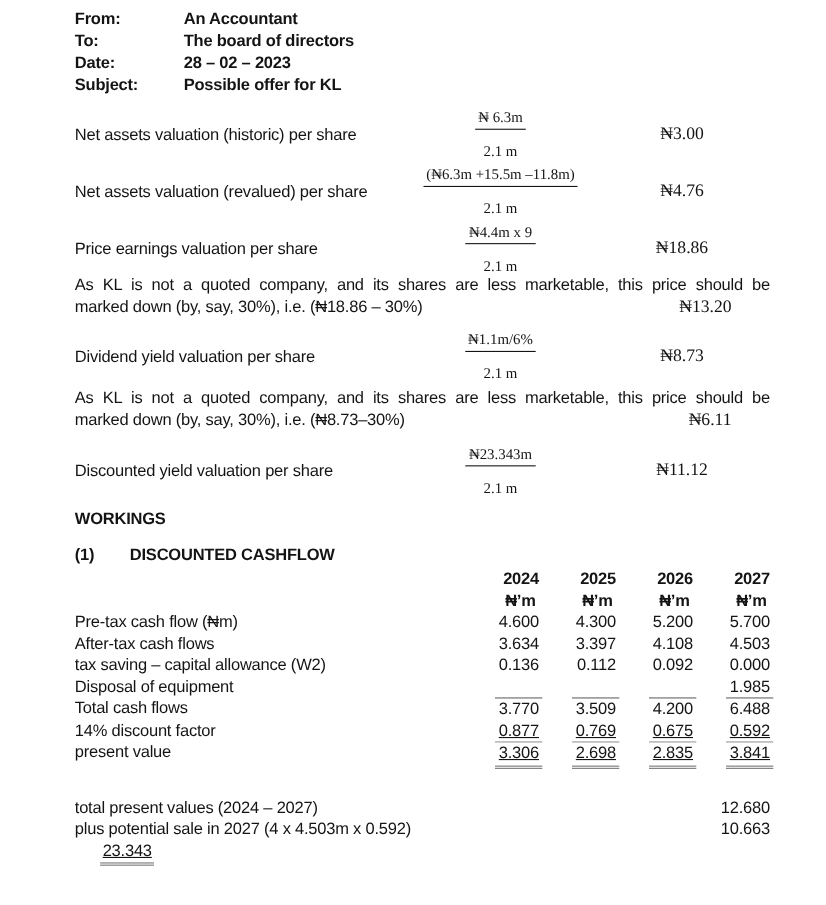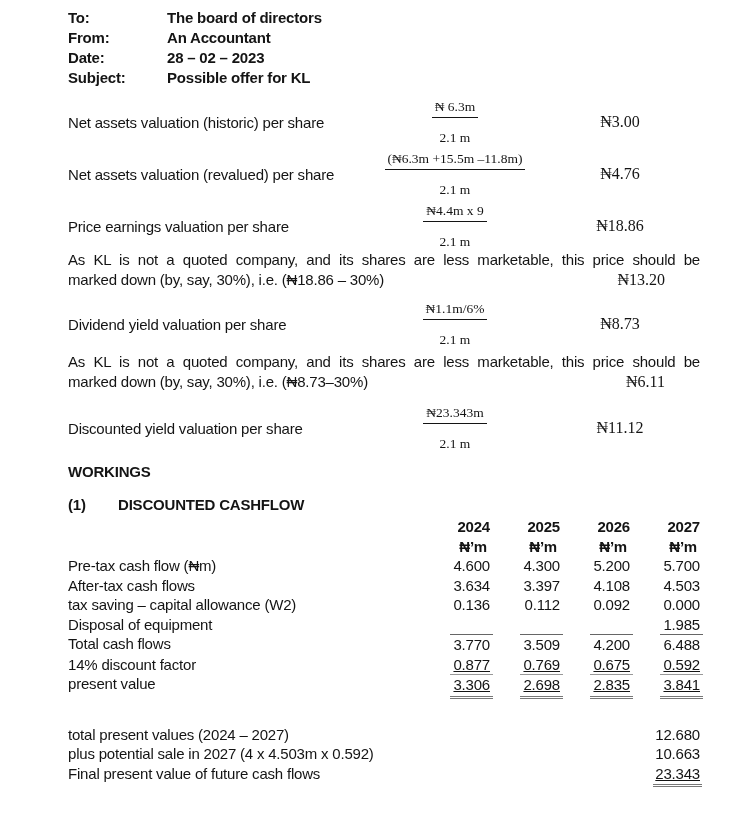--- a/index.html
+++ b/index.html
@@ -65,26 +65,26 @@
   .mt12 { margin-top:12px; } .mt8 { margin-top:8px; } .mt2 { margin-top:2px; }
   .mt6 { margin-top:6px; } .mt14 { margin-top:14px; }
 </style>
 </head>
 <body>
 
 <div class="page">
 
   <div class="memo-header">
     <div class="hrow">
+      <span class="hlabel">From:</span>
+      <span class="hval">An Accountant</span>
+    </div>
+    <div class="hrow">
       <span class="hlabel">To:</span>
       <span class="hval">The board of directors</span>
-    </div>
-    <div class="hrow">
-      <span class="hlabel">From:</span>
-      <span class="hval">An Accountant</span>
     </div>
     <div class="hrow">
       <span class="hlabel">Date:</span>
       <span class="hval">28 – 02 – 2023</span>
     </div>
     <div class="hrow">
       <span class="hlabel">Subject:</span>
       <span class="hval">Possible offer for KL</span>
     </div>
   </div>
@@ -237,18 +237,17 @@
   <div class="summary">
     <div class="sumrow">
       <div class="sumlabel">total present values (2024 – 2027)</div>
       <div class="sumval"><span>12.680</span></div>
     </div>
     <div class="sumrow">
       <div class="sumlabel">plus potential sale in 2027 (4 x 4.503m x 0.592)</div>
       <div class="sumval"><span>10.663</span></div>
     </div>
     <div class="sumrow final-row">
-      <div class="sumlabel">Final present value of future cash flows</div>
       <div class="sumval"><span>23.343</span></div>
     </div>
   </div>
 
 </div>
 
 </body></html>

